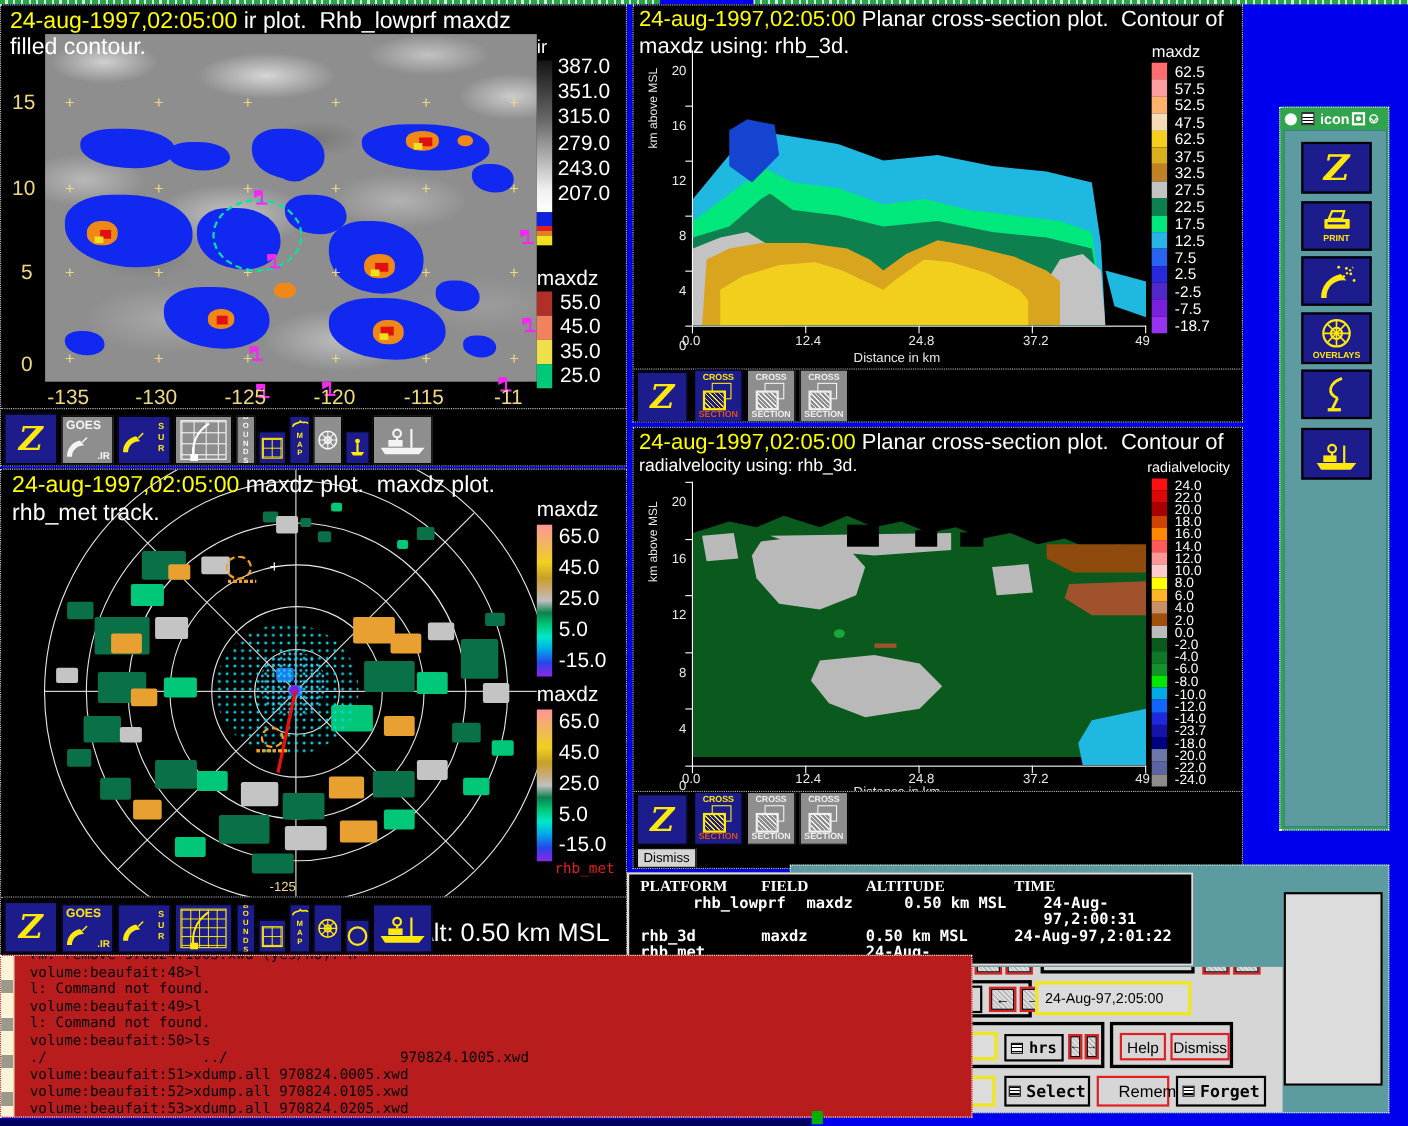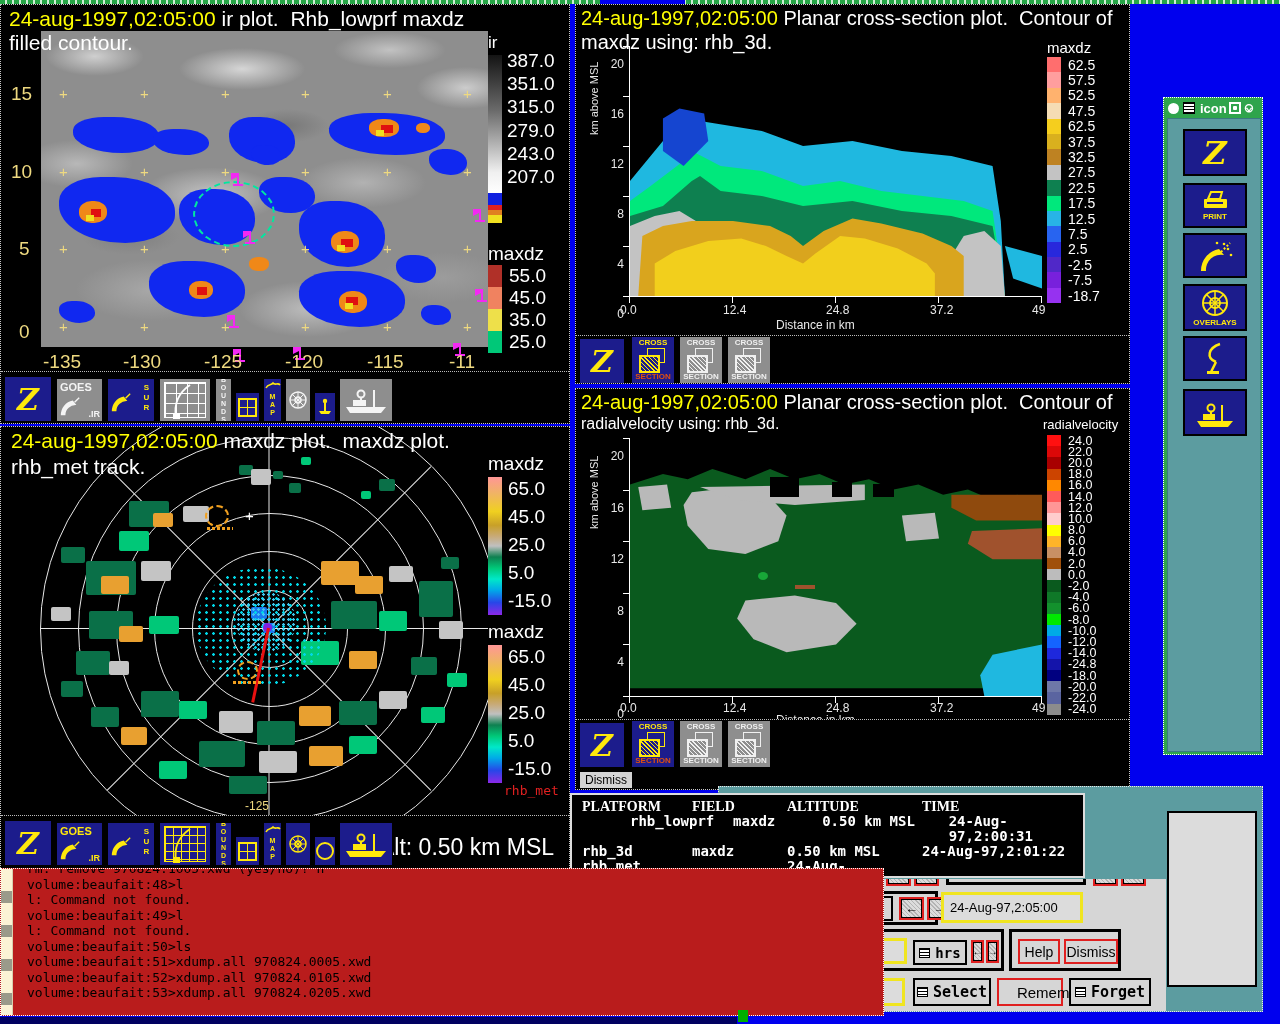--- a/index.html
+++ b/index.html
@@ -684,21 +684,21 @@
       <div class="cb-row" style="height:11.2px;">
         <span class="cb-sw" style="height: 11.2px; background: rgb(20, 100, 255);"></span>
         <span class="cb-v" style="font-size:12.5px;">-12.0</span>
       </div>
       <div class="cb-row" style="height:11.2px;">
         <span class="cb-sw" style="height: 11.2px; background: rgb(30, 40, 220);"></span>
         <span class="cb-v" style="font-size:12.5px;">-14.0</span>
       </div>
       <div class="cb-row" style="height:11.2px;">
         <span class="cb-sw" style="height: 11.2px; background: rgb(20, 20, 170);"></span>
-        <span class="cb-v" style="font-size:12.5px;">-24.8</span>
+        <span class="cb-v" style="font-size:12.5px;">-23.7</span>
       </div>
       <div class="cb-row" style="height:11.2px;">
         <span class="cb-sw" style="height: 11.2px; background: rgb(0, 0, 128);"></span>
         <span class="cb-v" style="font-size:12.5px;">-18.0</span>
       </div>
       <div class="cb-row" style="height:11.2px;">
         <span class="cb-sw" style="height: 11.2px; background: rgb(110, 120, 168);"></span>
         <span class="cb-v" style="font-size:12.5px;">-20.0</span>
       </div>
       <div class="cb-row" style="height:11.2px;">
@@ -875,20 +875,21 @@
        background-image:repeating-linear-gradient(#FBF3D5 0 22px,#9a9a8a 22px 34px);"></div>
   <div class="abs mono" style="left:26px;top:-8px;">
     <div class="termline">rm: remove 970824.1005.xwd (yes/no)? n</div>
     <div>
 
     <div class="termline mono">volume:beaufait:48&gt;l</div>
         <div class="termline mono">l: Command not found.</div>
         <div class="termline mono">volume:beaufait:49&gt;l</div>
         <div class="termline mono">l: Command not found.</div>
         <div class="termline mono">volume:beaufait:50&gt;ls</div>
+        <div class="termline mono">./                  ../                    970824.1005.xwd</div>
         <div class="termline mono">volume:beaufait:51&gt;xdump.all 970824.0005.xwd</div>
         <div class="termline mono">volume:beaufait:52&gt;xdump.all 970824.0105.xwd</div>
         <div class="termline mono">volume:beaufait:53&gt;xdump.all 970824.0205.xwd</div>
       </div>
 
   </div>
 </div>
 
 <div class="abs" style="left:1163px;top:97px;width:100px;height:658px;border:1px dotted #fff;box-sizing:border-box;background:#2FA44C;">
   <div class="abs" style="left:0;top:0;width:98px;height:20px;background:#2FA44C;display:flex;align-items:center;">

